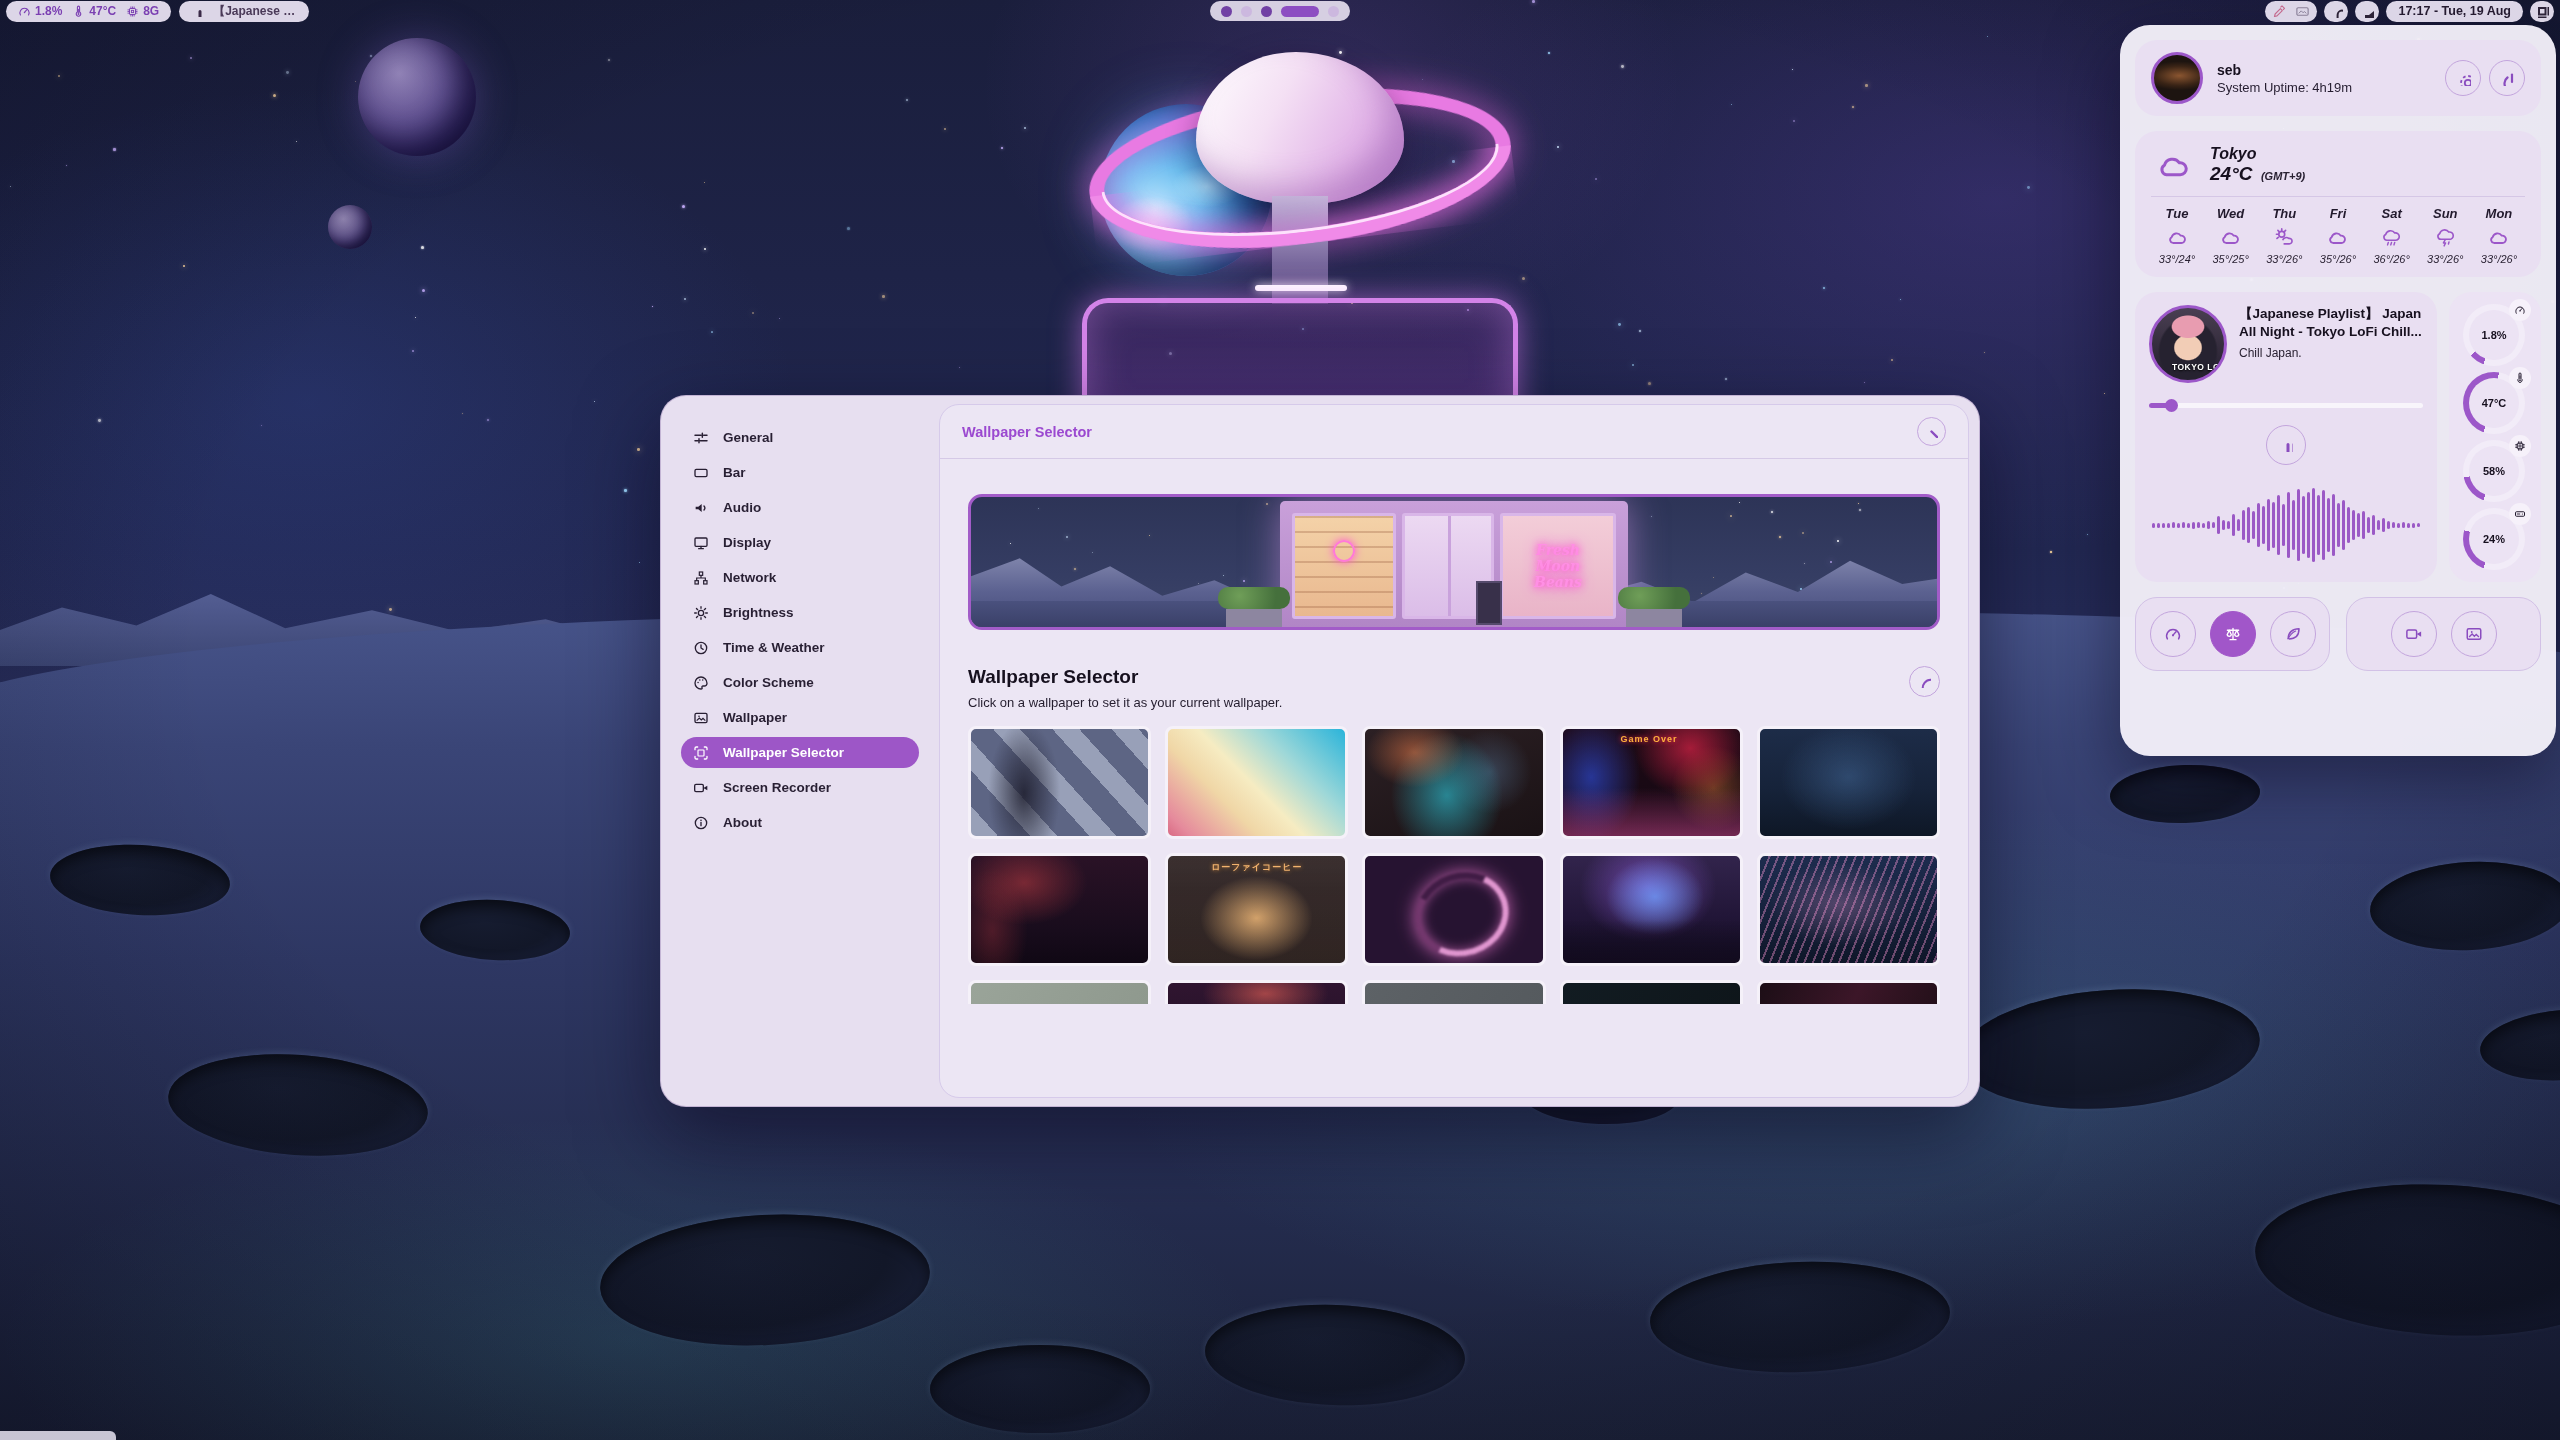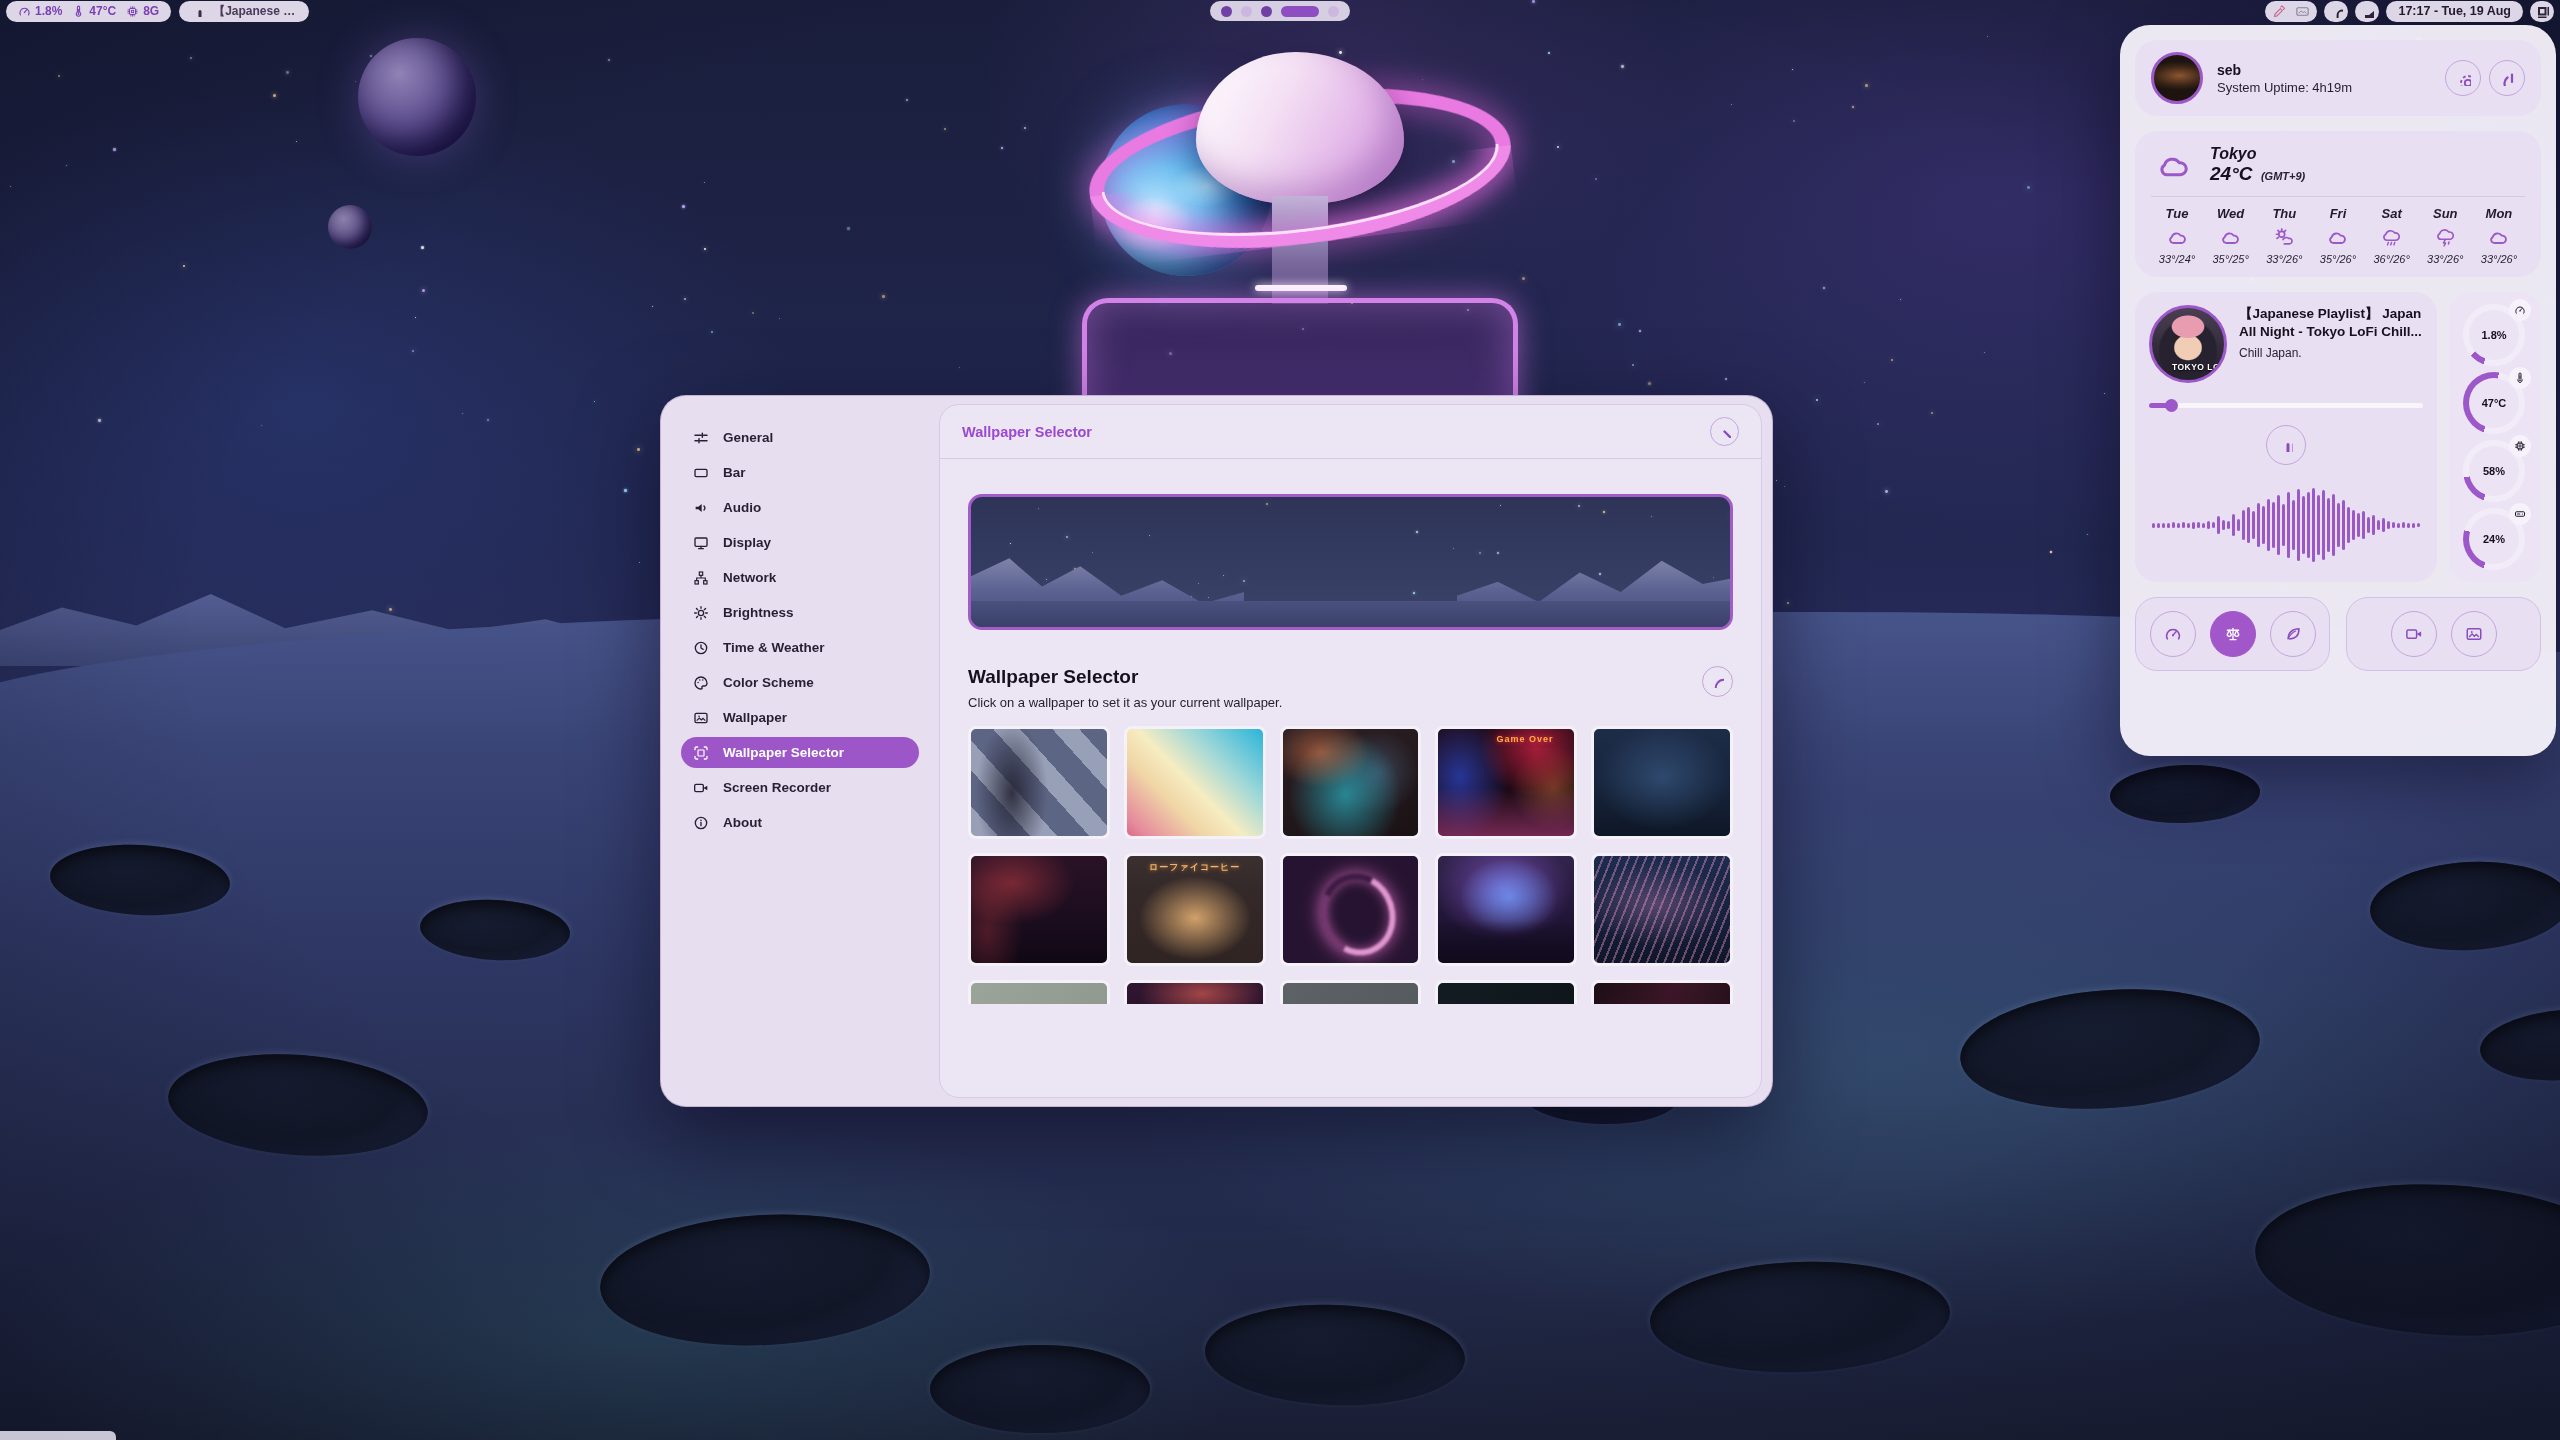--- a/index.html
+++ b/index.html
@@ -84,21 +84,21 @@
   .tray-ic { width:15px; height:15px; }
   .tray-ic.picker { color:#c46a8e; }
   .tray-ic.photo { color:#8a8098; }
   .round-pill { width:24px; height:21px; display:flex; align-items:center; justify-content:center;
     background:rgba(233,226,242,.94); border-radius:11px; }
   .round-pill svg { width:13px; height:13px; color:#2d2338; }
   .clock-pill { color:#241a30; font-size:12.5px; font-weight:bold; white-space:nowrap; }
   .apps-pill svg { width:14px; height:14px; color:#2d2338; }
 
   
-  .settings { position:absolute; left:660px; top:395px; width:1113px; height:712px; z-index:40;
+  .settings { position:absolute; left:660px; top:395px; width:1320px; height:712px; z-index:40;
     background:#e7dff0; border:1px solid rgba(130,100,160,.35); border-radius:26px;
     box-shadow:0 28px 80px rgba(10,5,28,.55); }
   .side-nav { position:absolute; left:14px; top:14px; width:250px; bottom:14px; padding:8px 4px; }
   .nav-item { display:flex; align-items:center; gap:14px; height:31px; margin:4px 2px; padding:0 12px;
     border-radius:16px; color:#281f33; font-size:13.5px; font-weight:bold; cursor:pointer; }
   .nav-item svg { width:16px; height:16px; flex:none; }
   .nav-item.active { background:#9d56c7; color:#fff; }
   .main-panel { position:absolute; left:278px; top:8px; right:10px; bottom:8px;
     background:#ece6f4; border:1px solid #d6caea; border-radius:20px; overflow:hidden; }
   .mp-header { display:flex; align-items:center; justify-content:space-between;
@@ -791,20 +791,34 @@
               <div class="star" style="left: 38px; top: 67px; width: 2.4px; height: 2.4px; background: rgb(207, 230, 255); opacity: 0.55; box-shadow: rgb(207, 230, 255) 0px 0px 5px;"></div>
               <div class="star" style="left: 893px; top: 72px; width: 1.2px; height: 1.2px; background: rgb(159, 216, 255); opacity: 0.85; box-shadow: rgb(159, 216, 255) 0px 0px 4px;"></div>
               <div class="star" style="left: 742px; top: 80px; width: 1.4px; height: 1.4px; background: rgb(255, 217, 160); opacity: 0.51; box-shadow: rgb(255, 217, 160) 0px 0px 4px;"></div>
               <div class="star" style="left: 628px; top: 76px; width: 2.3px; height: 2.3px; background: rgb(159, 216, 255); opacity: 0.94; box-shadow: rgb(159, 216, 255) 0px 0px 2px;"></div>
               <div class="star" style="left: 887px; top: 6px; width: 1.1px; height: 1.1px; background: rgb(255, 217, 160); opacity: 0.9; box-shadow: rgb(255, 217, 160) 0px 0px 3px;"></div>
               <div class="star" style="left: 121px; top: 55px; width: 0.9px; height: 0.9px; background: rgb(207, 230, 255); opacity: 0.63; box-shadow: rgb(207, 230, 255) 0px 0px 4px;"></div>
             </div>
           <div class="pv-mtn l"></div>
           <div class="pv-mtn r"></div>
           <div class="pv-ground"></div>
+          <div class="pv-cafe">
+            <div class="pv-win left">
+              <div class="pv-neoncircle"></div>
+            </div>
+            <div class="pv-win pv-door"></div>
+            <div class="pv-win right">
+              <span class="neon-line">Fresh</span>
+              <span class="neon-line">Moon</span>
+              <span class="neon-line">Beans</span>
+            </div>
+            <div class="pv-board"></div>
+            <div class="pv-plant l"></div>
+            <div class="pv-plant r"></div>
+          </div>
         </div>
         <div class="sel-head">
           <div>
             <div class="h2">Wallpaper Selector</div>
             <div class="sel-sub">Click on a wallpaper to set it as your current wallpaper.</div>
           </div>
           <div class="circle-btn refresh-btn">
             <svg class="ic">
                 <use href="#icon-refresh"></use>
               </svg>

